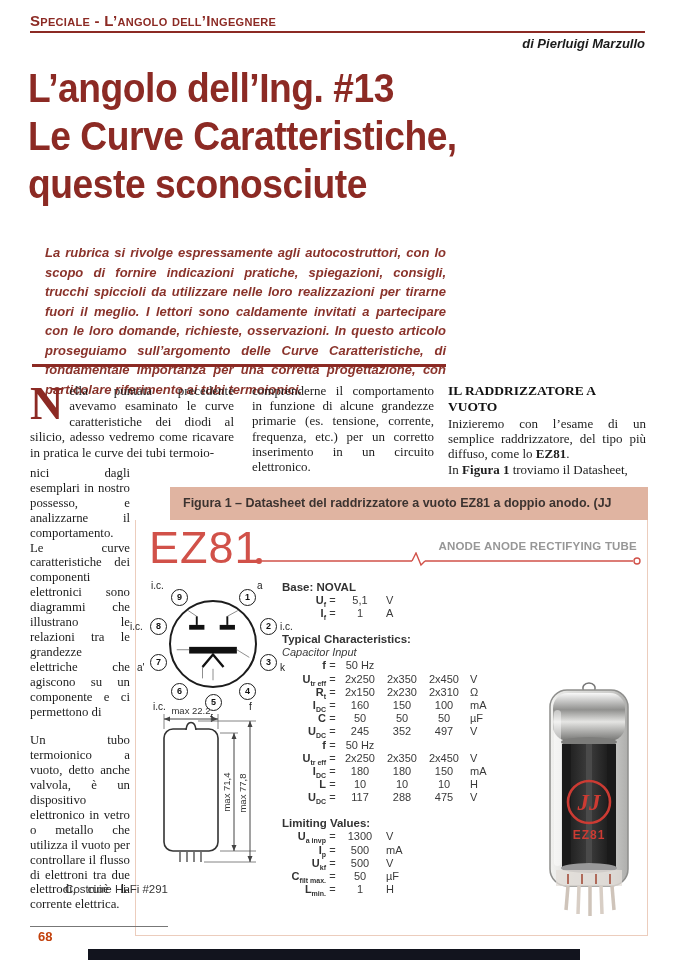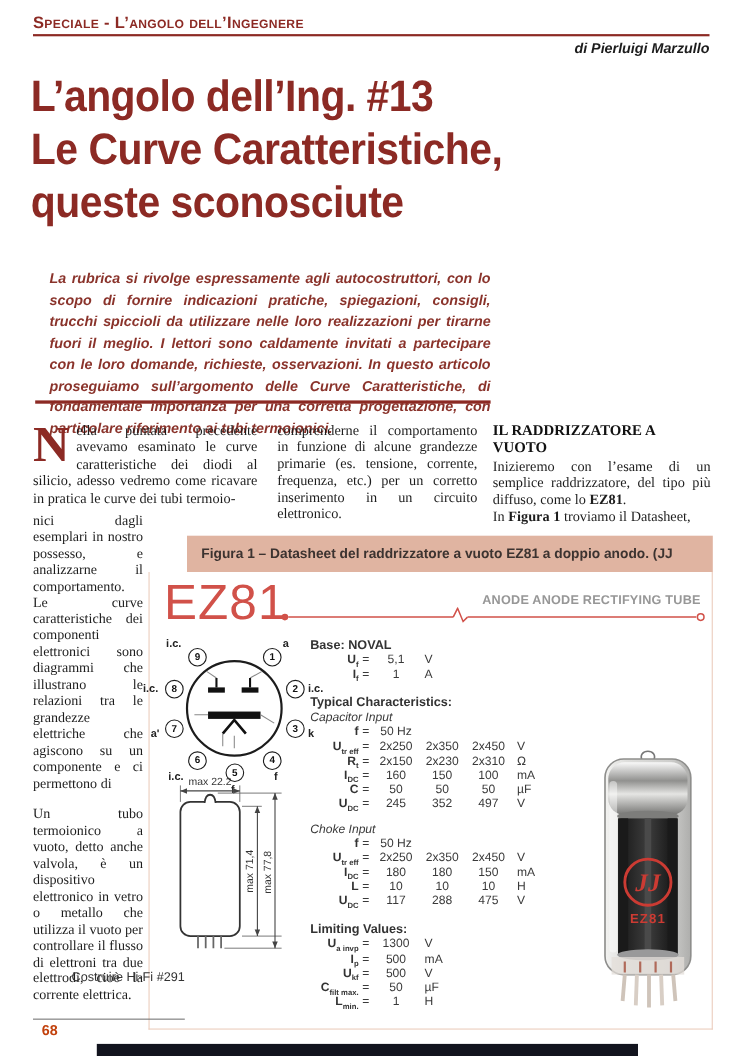--- a/index.html
+++ b/index.html
@@ -52,21 +52,21 @@
     font-size:11.5px;font-weight:700;color:#979797;letter-spacing:.2px;}
   .ds-line{position:absolute;left:118px;top:32px;}
   
   .pinout{position:absolute;left:2px;top:52px;width:150px;height:150px;}
   .pin-circle{position:absolute;left:31px;top:28px;width:88px;height:88px;border:2px solid #1c1c1c;
     border-radius:50%;background:#fff;}
   .pins{position:absolute;inset:0;font-family:"Liberation Sans",sans-serif;}
   .pin{position:absolute;width:0;height:0;}
   .pin-num{position:absolute;left:-8px;top:-8px;width:17px;height:17px;border:1.5px solid #1c1c1c;
     border-radius:50%;background:#fff;font-size:9px;font-weight:700;text-align:center;line-height:14px;color:#111;}
-  .pin-label{position:absolute;font-size:10px;font-weight:700;color:#222;white-space:nowrap;}
+  .pin-label{position:absolute;font-size:10px;font-weight:400;color:#222;white-space:nowrap;}
   .pin:nth-child(1){left:109px;top:25px}.pin:nth-child(1) .pin-label{left:10px;top:-17px}
   .pin:nth-child(2){left:130px;top:54px}.pin:nth-child(2) .pin-label{left:12px;top:-5px}
   .pin:nth-child(3){left:130px;top:90px}.pin:nth-child(3) .pin-label{left:12px;top:0}
   .pin:nth-child(4){left:109px;top:119px}.pin:nth-child(4) .pin-label{left:2px;top:10px}
   .pin:nth-child(5){left:75px;top:130px}.pin:nth-child(5) .pin-label{left:-3px;top:11px}
   .pin:nth-child(6){left:41px;top:119px}.pin:nth-child(6) .pin-label{left:-26px;top:10px}
   .pin:nth-child(7){left:20px;top:90px}.pin:nth-child(7) .pin-label{left:-21px;top:0}
   .pin:nth-child(8){left:20px;top:54px}.pin:nth-child(8) .pin-label{left:-28px;top:-5px}
   .pin:nth-child(9){left:41px;top:25px}.pin:nth-child(9) .pin-label{left:-28px;top:-17px}
   
@@ -257,21 +257,20 @@
         </div>
           <div class="spec-row">
           <span class="c-label"><span>U</span><sub>DC</sub></span>
           <span class="c-eq">=</span>
           <span class="c-v">245</span>
           <span class="c-v">352</span>
           <span class="c-v">497</span>
           <span class="c-unit">V</span>
         </div>
         </div>
-      <div class="ds-i mt2">Choke Input</div>
       <div>
           <div class="spec-row">
           <span class="c-label"><span>f</span><sub></sub></span>
           <span class="c-eq">=</span>
           <span class="c-v">50 Hz</span>
 
         </div>
           <div class="spec-row">
           <span class="c-label"><span>U</span><sub>tr eff</sub></span>
           <span class="c-eq">=</span>

